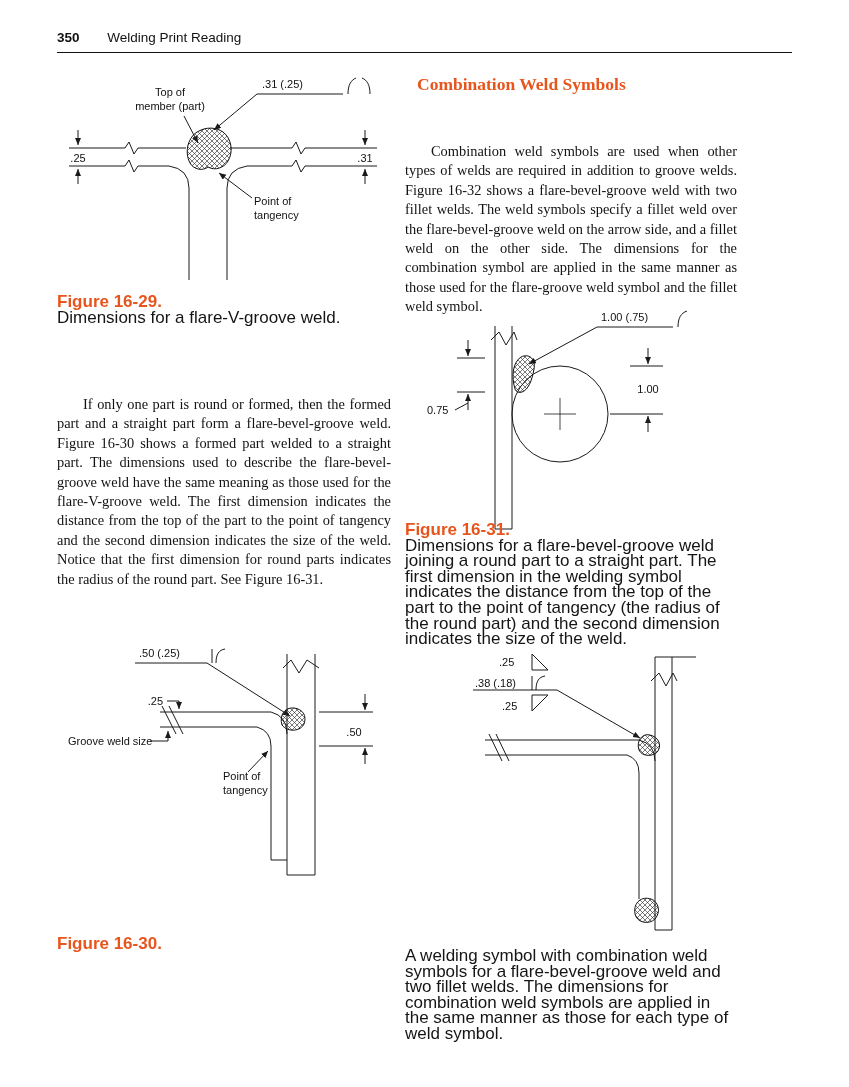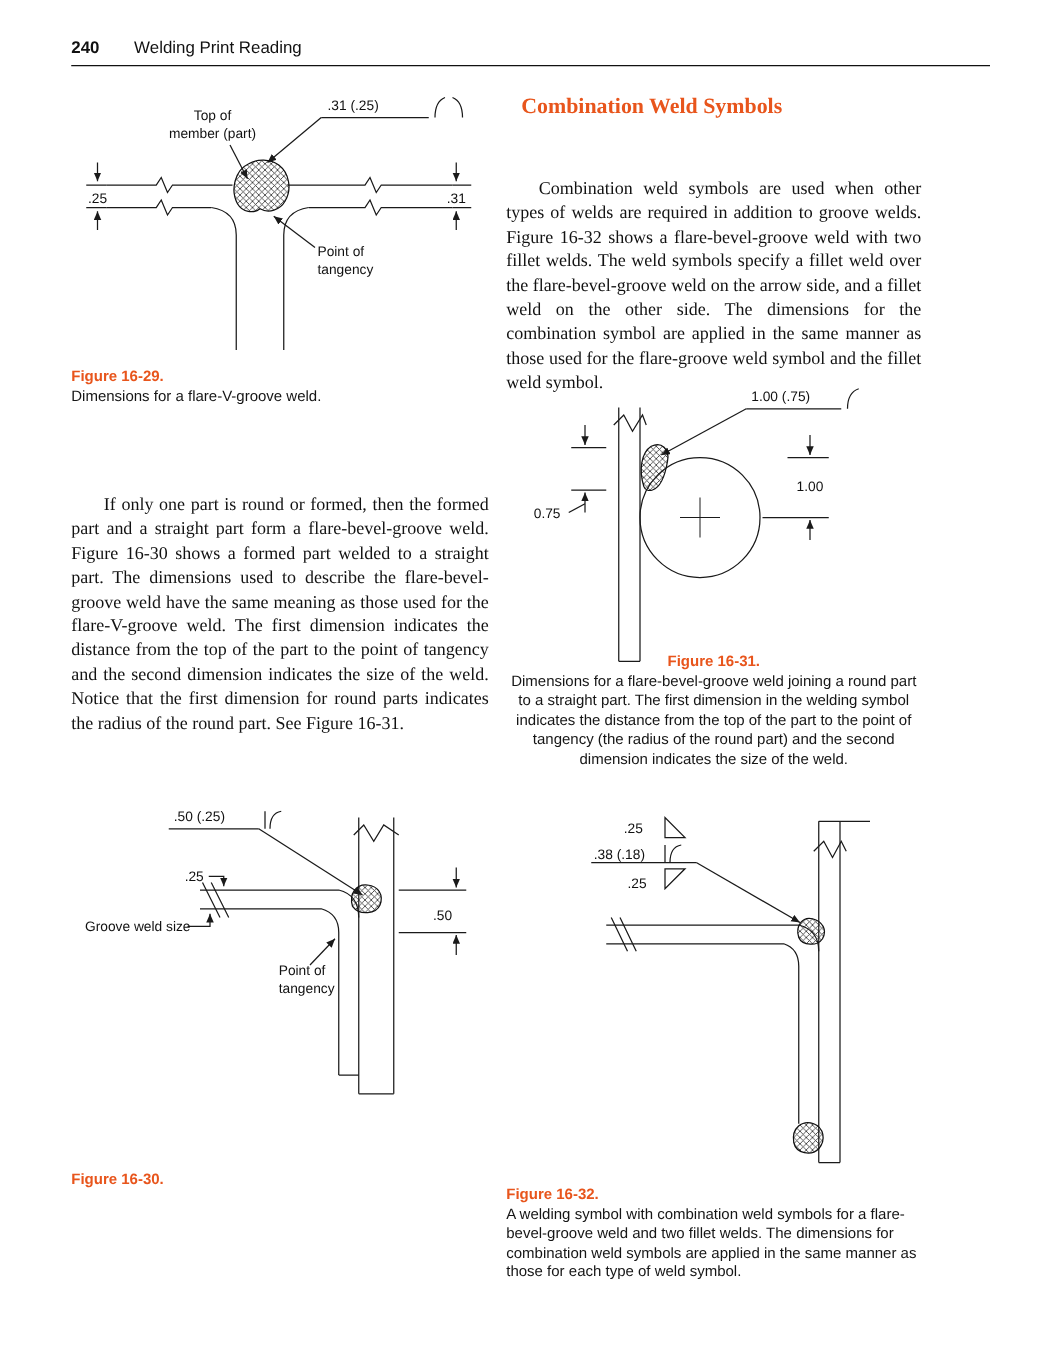--- a/index.html
+++ b/index.html
@@ -15,33 +15,33 @@
   .runhead .pgnum { font-weight:bold; margin-right:24px; }
   .headrule { position:absolute; top:52px; left:57px; width:735px; border-top:1.3px solid #111; }
 
   .abs { position:absolute; }
   .body-text p { font-size:14.4px; line-height:19.4px; text-align:justify; text-indent:26px; color:#121212;margin-top:45px; }
   .body-text p + p { margin-top:0; }
 
   h2.section {
     font-family:"Liberation Serif", serif; font-weight:bold; font-size:17.5px; color:#e8551c;
   }
-  .caption { font-family:"Liberation Sans", sans-serif; font-size:12px; line-height:15.6px; color:#151515; }
+  .caption { font-family:"Liberation Sans", sans-serif; font-size:17px; line-height:15.6px; color:#151515; }
   .cap-title { color:#e8551c; font-weight:bold; }
 
   figure.fig { margin:0; }
   svg text { font-family:"Liberation Sans", sans-serif; font-size:11px; fill:#111; stroke:none; }
 </style>
 </head>
 <body>
 
 <div class="page">
 
   <div class="runhead">
-    <span class="pgnum">240</span>
+    <span class="pgnum">350</span>
     <span>Welding Print Reading</span>
   </div>
   <div class="headrule"></div>
 
   <figure class="fig abs" style="left:57px; top:66px;">
     <svg width="333" height="228" viewBox="0 0 333 228">
       <defs>
         <pattern id="hx29" patternUnits="userSpaceOnUse" width="5" height="5">
           <path d="M0,0 L5,5 M5,0 L0,5" stroke="#222" stroke-width="0.6"></path>
         </pattern>
@@ -162,21 +162,21 @@
         <path d="M63,118 V102" marker-end="url(#ar31)"></path>
         <path d="M50,118 L63,111"></path>
       </g>
       <path d="M110,97 C106,84 108,70 116,65 C124,61 131,67 129,77 C127,89 123,98 117,100 C114,101 111,100 110,97 Z" fill="url(#hx31)" stroke="#111" stroke-width="1"></path>
       <text x="196" y="29">1.00 (.75)</text>
       <text x="243" y="101" text-anchor="middle">1.00</text>
       <text x="22" y="122">0.75</text>
     </svg>
   </figure>
 
-  <div class="caption abs" style="left:405px; top:522px; width:332px;text-align:center;">
+  <div class="caption abs" style="left:405px; top:522px; width:332px;">
     <div class="cap-title">Figure 16-31.</div>
     <div class="cap-text">Dimensions for a flare-bevel-groove weld joining a round part to a straight part. The first dimension in the welding symbol indicates the distance from the top of the part to the point of tangency (the radius of the round part) and the second dimension indicates the size of the weld.</div>
   </div>
 
   <figure class="fig abs" style="left:405px; top:645px;">
     <svg width="332" height="295" viewBox="0 0 332 295">
       <defs>
         <pattern id="hx32" patternUnits="userSpaceOnUse" width="5" height="5">
           <path d="M0,0 L5,5 M5,0 L0,5" stroke="#222" stroke-width="0.6"></path>
         </pattern>
@@ -200,17 +200,16 @@
       </g>
       <path d="M234,105 C231,96 237,88 245,90 C253,92 257,99 253,106 C249,112 237,112 234,105 Z" fill="url(#hx32)" stroke="#111" stroke-width="1"></path>
       <path d="M230,269 C228,257 237,251 246,254 C254,257 256,267 250,274 C244,280 232,278 230,269 Z" fill="url(#hx32)" stroke="#111" stroke-width="1"></path>
       <text x="94" y="21">.25</text>
       <text x="70" y="42">.38 (.18)</text>
       <text x="97" y="65">.25</text>
     </svg>
   </figure>
 
   <div class="caption abs" style="left:405px; top:948px; width:332px;">
-    <div class="cap-title">Figure 16-32.</div>
     <div class="cap-text">A welding symbol with combination weld symbols for a flare-bevel-groove weld and two fillet welds. The dimensions for combination weld symbols are applied in the same manner as those for each type of weld symbol.</div>
   </div>
 
 </div>
 
 </body></html>

